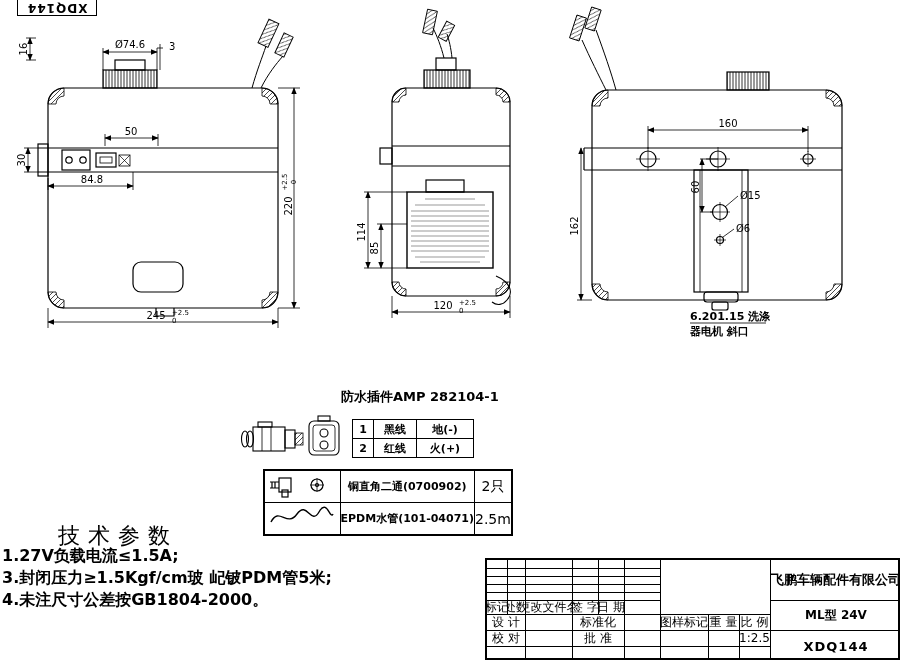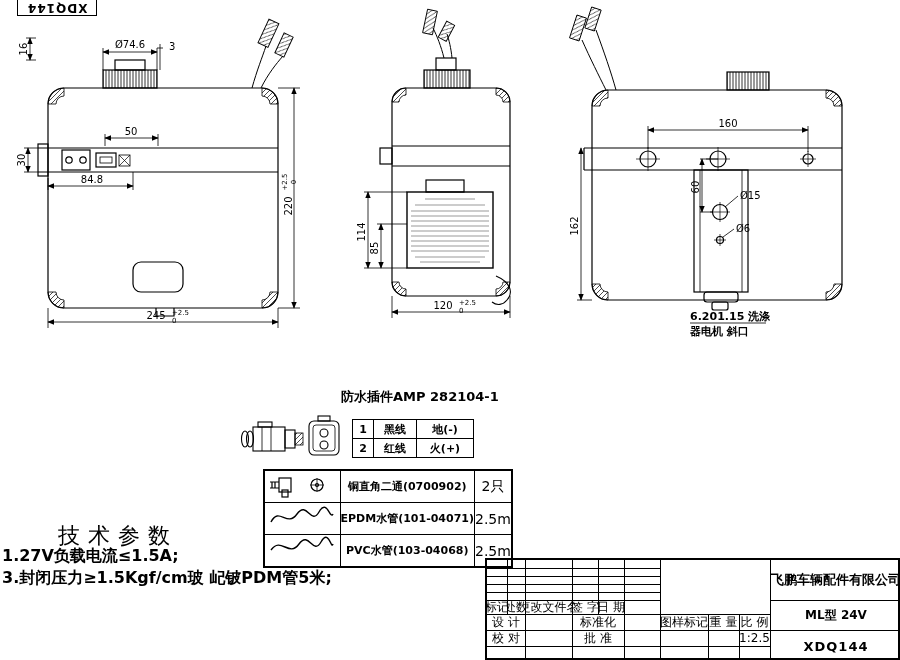--- a/index.html
+++ b/index.html
@@ -257,36 +257,28 @@
   </tr>
   <tr>
     <td>
       <svg width="70" height="26" viewBox="0 0 70 26">
         <path d="M4,18 C12,2 20,24 30,10 S44,22 52,8 S63,16 66,10" stroke="#000" fill="none" stroke-width="1.4"></path>
       </svg>
     </td>
     <td class="name">EPDM水管(101-04071)</td>
     <td class="qty">2.5m</td>
   </tr>
-  <tr>
-    <td>
-      <svg width="70" height="26" viewBox="0 0 70 26">
-        <path d="M4,14 C14,0 22,22 32,8 S46,20 54,6 S64,14 66,8" stroke="#000" fill="none" stroke-width="1.4"></path>
-      </svg>
-    </td>
-    <td class="name">PVC水管(103-04068)</td>
-    <td class="qty">2.5m</td>
-  </tr>
 </tbody>
   </table>
 
 <div class="abs tech-title" style="left:58px;top:521px">技术参数</div>
 <div class="abs tech-lines" style="left:2px;top:545px">
   <div>1.27V负载电流≤1.5A;</div>
   <div>3.封闭压力≥1.5Kgf/cm玻  屺铍PDM管5米;</div>
+  <div>4.未注尺寸公差按GB1804-2000。</div>
 </div>
 
 <div class="abs tb">
 
   <div class="line" style="left:173px;top:0;width:1px;height:102px"></div>
   <div class="line" style="left:283px;top:0;width:1px;height:102px"></div>
 
   <div class="line" style="left:0;top:8px;width:173px;height:1px"></div>
   <div class="line" style="left:0;top:16px;width:173px;height:1px"></div>
   <div class="line" style="left:0;top:24px;width:173px;height:1px"></div>

